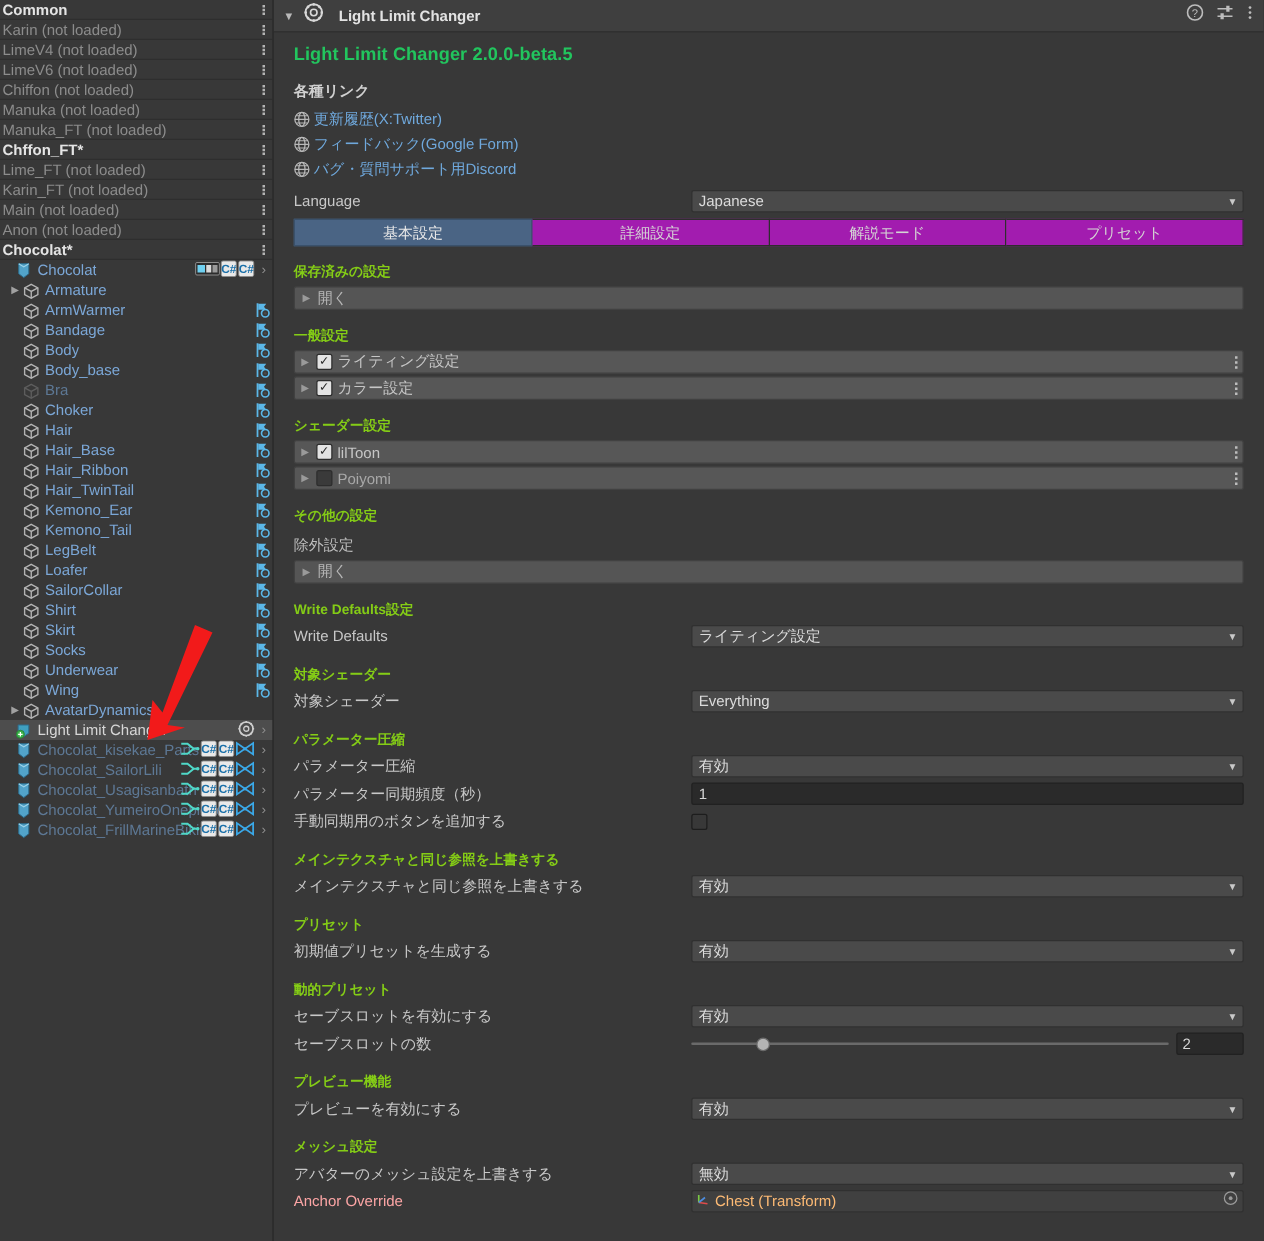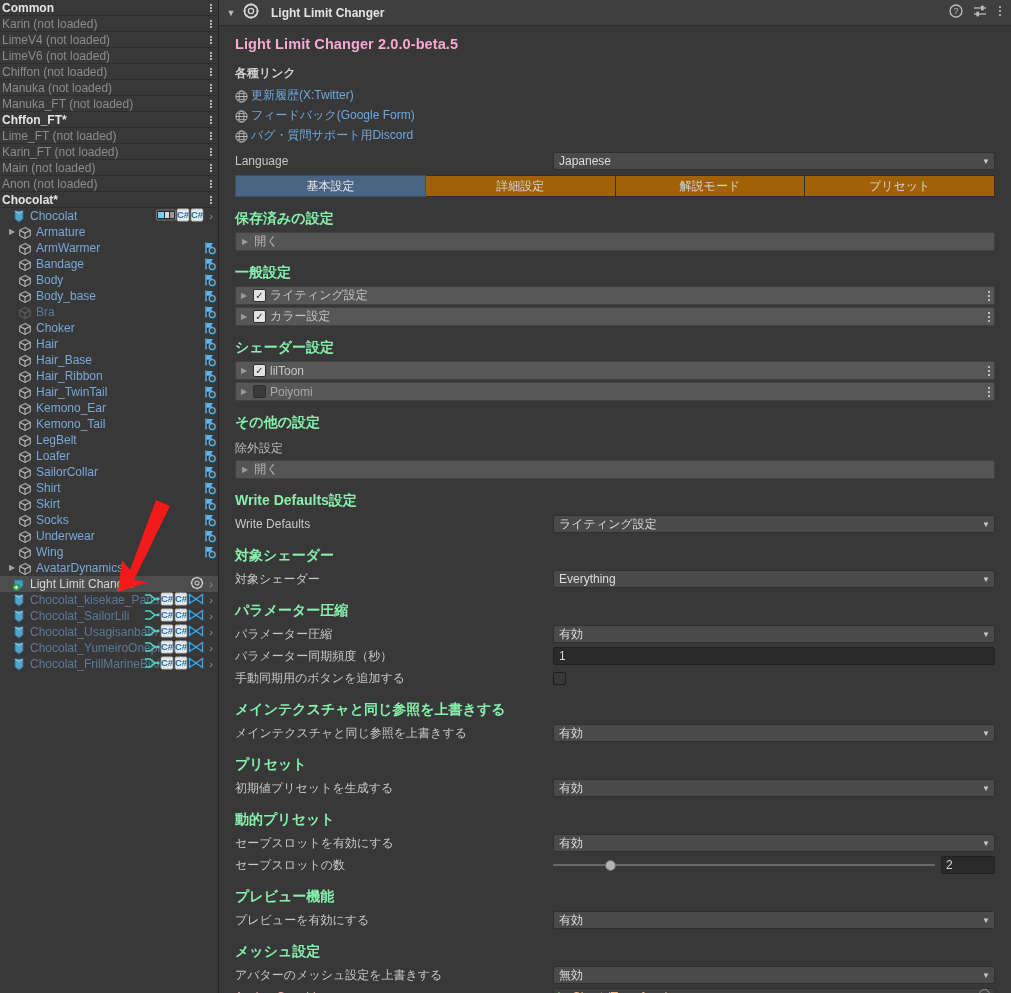--- a/index.html
+++ b/index.html
@@ -82,25 +82,25 @@
     display: flex; align-items: center; gap: 6px;
     padding: 0 6px 0 6px;
   }
   .comp-header .foldout-tri { color: #b9b9b9; font-size: 9px; width: 12px; text-align:center; }
   .comp-header .title { font-size: 12px; font-weight: bold; color: #e3e3e3; margin-left: 6px; flex:1;}
   .hdr-btns { display: flex; align-items: center; gap: 10px; padding-right: 2px;}
 
   .body { padding: 0 16px; }
 
   h1.version {
-    font-size: 14.5px; font-weight: bold; color: #f9a8d4;
+    font-size: 14.5px; font-weight: bold; color: #22c55e;
     margin: 10px 0 0 0; letter-spacing: 0.1px;
   }
   h2.sect {
-    font-size: 14px; font-weight: bold; color: #86efac;
+    font-size: 11px; font-weight: bold; color: #84cc16;
     margin: 13px 0 4px 0;
   }
   .links-title { font-size: 12px; color: #d0d0d0; margin: 13px 0 3px 0; font-weight: bold;}
   .link-row { display: flex; align-items: center; gap: 3px; height: 20px; }
   .link-row a { color: #6fa8dc; font-size: 12px; text-decoration: none; }
   .globe { width: 13px; height: 13px; color: #b9b9b9; }
 
   .field-row {
     display: flex; align-items: center;
     height: 20px; margin-top: 2px;
@@ -135,21 +135,21 @@
   .checkbox-sm {
     width: 13px; height: 13px; background: #383838;
     border: 1px solid #1d1d1d; border-radius: 2px;
   }
 
   
   .tabs { display: flex; margin-top: 4px; height: 22px; }
   .tab {
     flex: 1; display: flex; align-items: center; justify-content: center;
     font-size: 12px; color: #d4d4d4;
-    background: #a16207; border: 1px solid #2e2e2e; border-left: none;
+    background: #a21caf; border: 1px solid #2e2e2e; border-left: none;
   }
   .tab:first-child { border-left: 1px solid #2e2e2e; }
   .tab.active { background: #4a6484; color: #e8e8e8; border-color: #3a516b; }
 
   
   .foldrow {
     height: 19px; background: #5a5a5a;
     border: 1px solid #414141; border-radius: 2px;
     display: flex; align-items: center; gap: 4px;
     padding: 0 4px 0 5px; margin-top: 2px;

